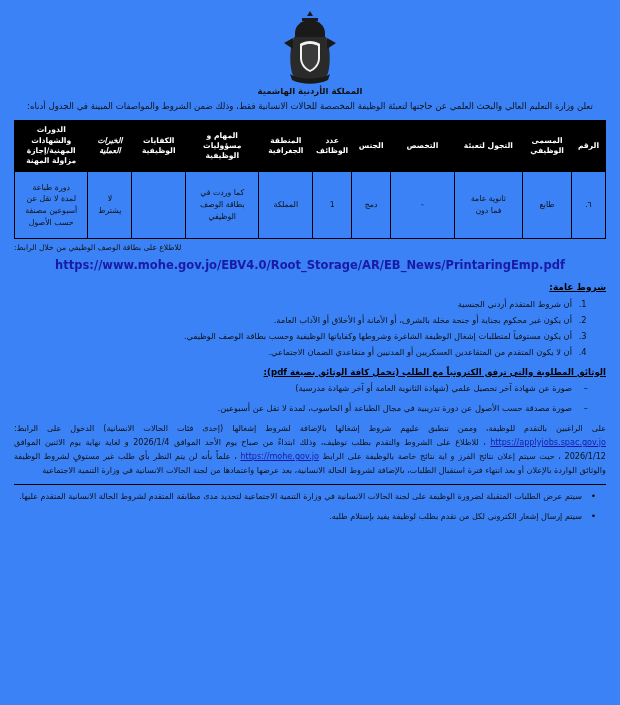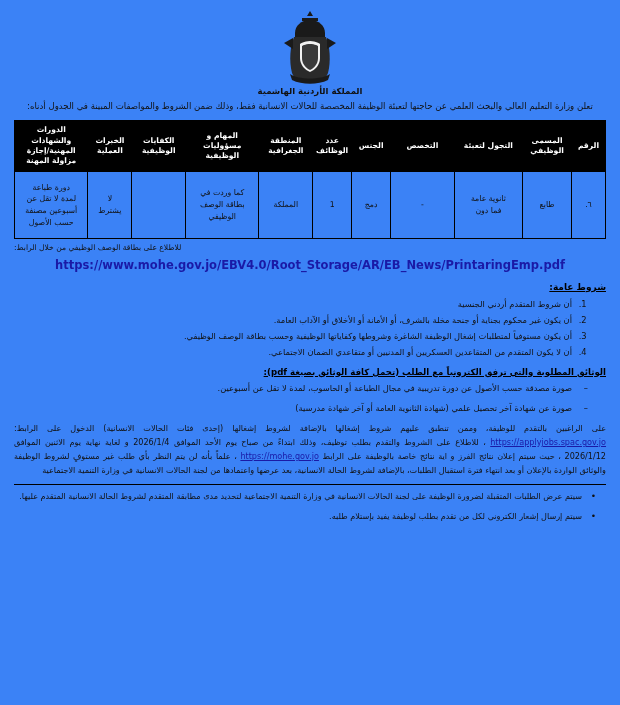--- a/index.html
+++ b/index.html
@@ -94,21 +94,21 @@
   }
   .col-num { width: 6%; }
   .col-post { width: 9%; }
   .col-class { width: 13%; }
   .col-spec { width: 12%; }
   .col-gender { width: 7%; }
   .col-count { width: 7%; }
   .col-geo { width: 10%; }
   .col-duties { width: 14%; }
   .col-faculties { width: 10%; }
-  .col-exp { width: 8%; }
+  .col-exp { width: 8%; font-style: italic; }
   .col-certs { width: 14%; }
 
   .note-link-label {
     text-align: left;
     font-size: 7.6px;
     margin: 4px 0 6px 0;
     color: #111;
   }
   .url-line {
     text-align: center;
@@ -278,22 +278,22 @@
   <div class="section-head">شروط عامة:</div>
   <ol class="conditions">
     <li>أن شروط المتقدم أردني الجنسية</li>
     <li>أن يكون غير محكوم بجناية أو جنحة مخلة بالشرف، أو الأمانة أو الأخلاق أو الآداب العامة.</li>
     <li>أن يكون مستوفياً لمتطلبات إشغال الوظيفة الشاغرة وشروطها وكفاياتها الوظيفية وحسب بطاقة الوصف الوظيفي.</li>
     <li>أن لا يكون المتقدم من المتقاعدين العسكريين أو المدنيين أو متقاعدي الضمان الاجتماعي.</li>
   </ol>
 
   <div class="docs-head">الوثائق المطلوبة والتي ترفق الكترونياً مع الطلب (تحمل كافة الوثائق بصيغة pdf):</div>
   <ul class="docs">
+    <li>صورة عن شهادة آخر تحصيل علمي (شهادة الثانوية العامة أو آخر شهادة مدرسية)</li>
     <li>صورة مصدقة حسب الأصول عن دورة تدريبية في مجال الطباعة أو الحاسوب، لمدة لا تقل عن أسبوعين.</li>
-    <li>صورة عن شهادة آخر تحصيل علمي (شهادة الثانوية العامة أو آخر شهادة مدرسية)</li>
   </ul>
 
   <div class="para">
     <span>على الراغبين بالتقدم للوظيفة، وممن تنطبق عليهم شروط إشغالها بالإضافة لشروط إشغالها (إحدى فئات الحالات الانسانية) الدخول على الرابط:</span>
     <span class="inline-link">https://applyjobs.spac.gov.jo</span>
     <span>، للاطلاع على الشروط والتقدم بطلب توظيف، وذلك ابتداءً من صباح يوم الأحد الموافق 2026/1/4 و لغاية نهاية يوم الاثنين الموافق 2026/1/12 ، حيث سيتم إعلان نتائج الفرز و اية نتائج خاصة بالوظيفة على الرابط</span>
     <span class="inline-link">https://mohe.gov.jo</span>
     <span>، علماً بأنه لن يتم النظر بأي طلب غير مستوفٍ لشروط الوظيفة والوثائق الواردة بالإعلان أو بعد انتهاء فترة استقبال الطلبات، بالإضافة لشروط الحالة الانسانية، بعد عرضها واعتمادها من لجنة الحالات الانسانية في وزارة التنمية الاجتماعية</span>
   </div>
 

